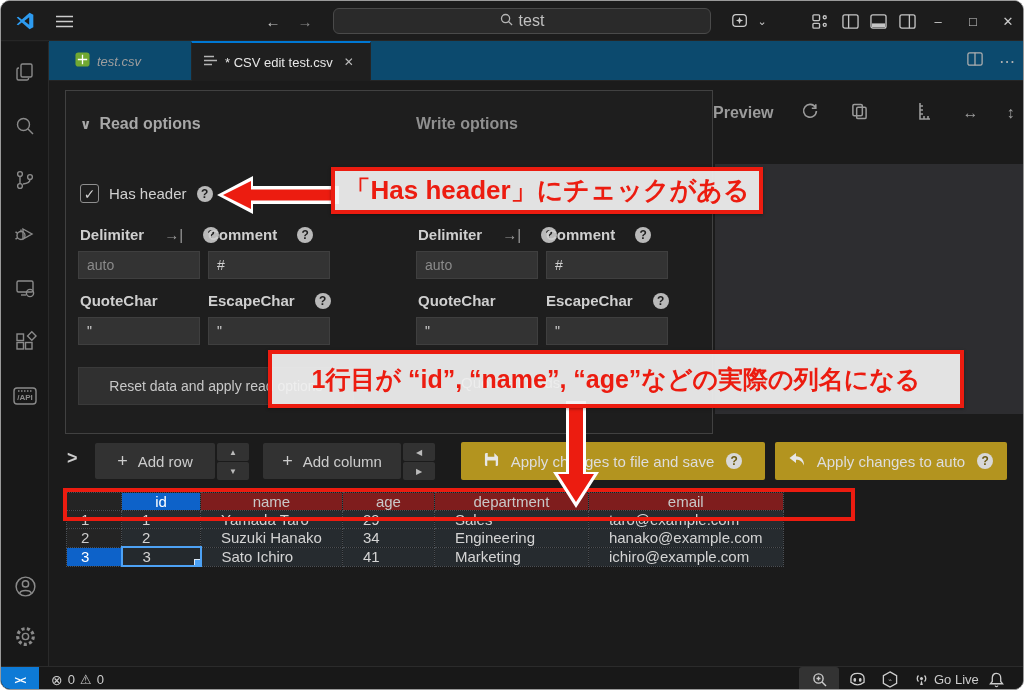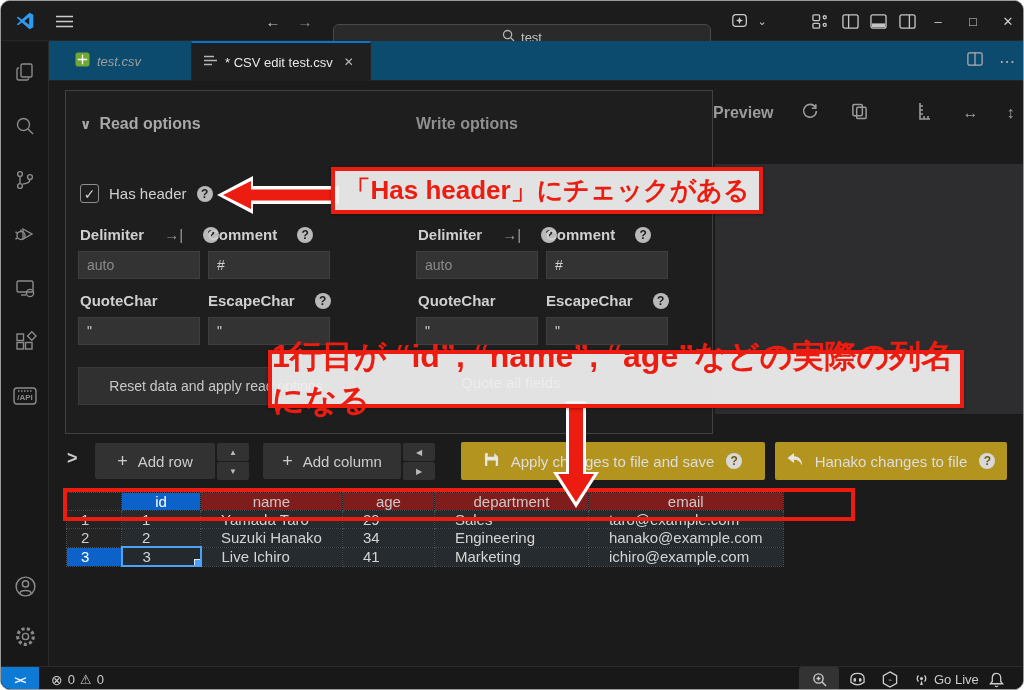--- a/index.html
+++ b/index.html
@@ -3,21 +3,21 @@
 <meta charset="utf-8">
 <style>
   html,body{margin:0;padding:0;background:#ffffff;font-family:"Liberation Sans","DejaVu Sans",sans-serif;}
   *{box-sizing:border-box;}
   .abs{position:absolute;}
   #window{position:relative;width:1024px;height:690px;background:#1b1b1b;border:1px solid #9a9a9a;border-radius:10px;overflow:hidden;}
 
   
   #titlebar{position:absolute;left:0;top:0;width:100%;height:40px;background:#1c1c1c;border-bottom:1px solid #262626;color:#cccccc;}
   .tb-icon{position:absolute;top:0;height:40px;display:flex;align-items:center;justify-content:center;color:#c5c5c5;font-size:15px;}
-  #searchbox{position:absolute;left:332px;top:23px;width:378px;height:26px;background:#2a2a2a;border:1px solid #4a4a4a;border-radius:6px;display:flex;align-items:center;justify-content:center;gap:6px;color:#c0c0c0;font-size:13px;}
+  #searchbox{position:absolute;left:332px;top:7px;width:378px;height:26px;background:#2a2a2a;border:1px solid #4a4a4a;border-radius:6px;display:flex;align-items:center;justify-content:center;gap:6px;color:#c0c0c0;font-size:16px;}
   .winctl{width:30px;font-size:13px;color:#cccccc;}
 
   
   #activitybar{position:absolute;left:0;top:41px;width:48px;height:624px;background:#181818;border-right:1px solid #2a2a2a;}
   .act{position:absolute;left:0;width:48px;height:48px;display:flex;align-items:center;justify-content:center;color:#868686;}
   .act svg{stroke:#8a8a8a;fill:none;stroke-width:1.4;}
 
   
   #tabbar{position:absolute;left:48px;top:40px;width:976px;height:40px;background:#0c4a6e;border-bottom:1px solid #252525;}
   .tab{position:absolute;top:0;height:40px;display:flex;align-items:center;gap:7px;padding:0 12px;font-size:13px;}
@@ -342,21 +342,21 @@
       <span><svg width="15" height="15" viewBox="0 0 16 16">
             <path d="M1 2.5 A1.5 1.5 0 0 1 2.5 1 H11 L15 5 V13.5 A1.5 1.5 0 0 1 13.5 15 H2.5 A1.5 1.5 0 0 1 1 13.5 Z M4 1 v4 h7 v-4 M3.5 15 v-6 h9 v6" fill-rule="evenodd"></path>
           </svg></span>
       <span>Apply changes to file and save</span>
       <span class="help">?</span>
     </div>
     <div class="btn-yellow" style="left:726px;top:360px;width:232px;">
       <span><svg width="16" height="14" viewBox="0 0 16 14">
             <path d="M7 0 L0.5 5 L7 10 V6.7 C11 6.7 13.5 8.5 15 12.5 C15.3 7 12 3.5 7 3.3 Z"></path>
           </svg></span>
-      <span>Hanako changes to file</span>
+      <span>Apply changes to auto</span>
       <span class="help">?</span>
     </div>
 
     <table id="csvtable">
       <colgroup>
         <col style="width:55px">
           <col style="width:79px">
           <col style="width:129px">
           <col style="width:92px">
           <col style="width:154px">
@@ -385,21 +385,21 @@
             <th class="rownum">2</th>
             <td>2</td>
             <td>Suzuki Hanako</td>
             <td>34</td>
             <td>Engineering</td>
             <td>hanako@example.com</td>
           </tr>
           <tr>
             <th class="rownum sel-h">3</th>
             <td class="sel-cell">3</td>
-            <td>Live Ichiro</td>
+            <td>Sato Ichiro</td>
             <td>41</td>
             <td>Marketing</td>
             <td>ichiro@example.com</td>
           </tr>
         </tbody>
     </table>
   </div>
 
   <div id="statusbar">
     <div id="remoteblk">&gt;&lt;</div>
@@ -453,17 +453,17 @@
     <polygon points="216,194 252,175 252,185 338,185 338,203 252,203 252,213" fill="#ffffff"></polygon>
     <polygon points="222,194 250,180 250,188.5 334,188.5 334,199.5 250,199.5 250,208" fill="#ec1c10"></polygon>
 
     <polygon points="575,507 552,471 565,471 565,400 585,400 585,471 598,471" fill="#ffffff"></polygon>
     <polygon points="575,501 557,473 568,473 568,404 582,404 582,473 593,473" fill="#ec1c10"></polygon>
   </svg>
 
   <div class="ann" style="left:330px;top:166px;width:432px;height:47px;font-size:26px;">
     <span>「Has header」にチェックがある</span>
   </div>
-  <div class="ann" style="left:267px;top:349px;width:696px;height:58px;font-size:32px;">
+  <div class="ann" style="left:267px;top:349px;width:696px;height:58px;font-size:25px;">
     <span>1行目が “id”, “name”, “age”などの実際の列名になる</span>
   </div>
 
 </div>
 
 </body></html>

